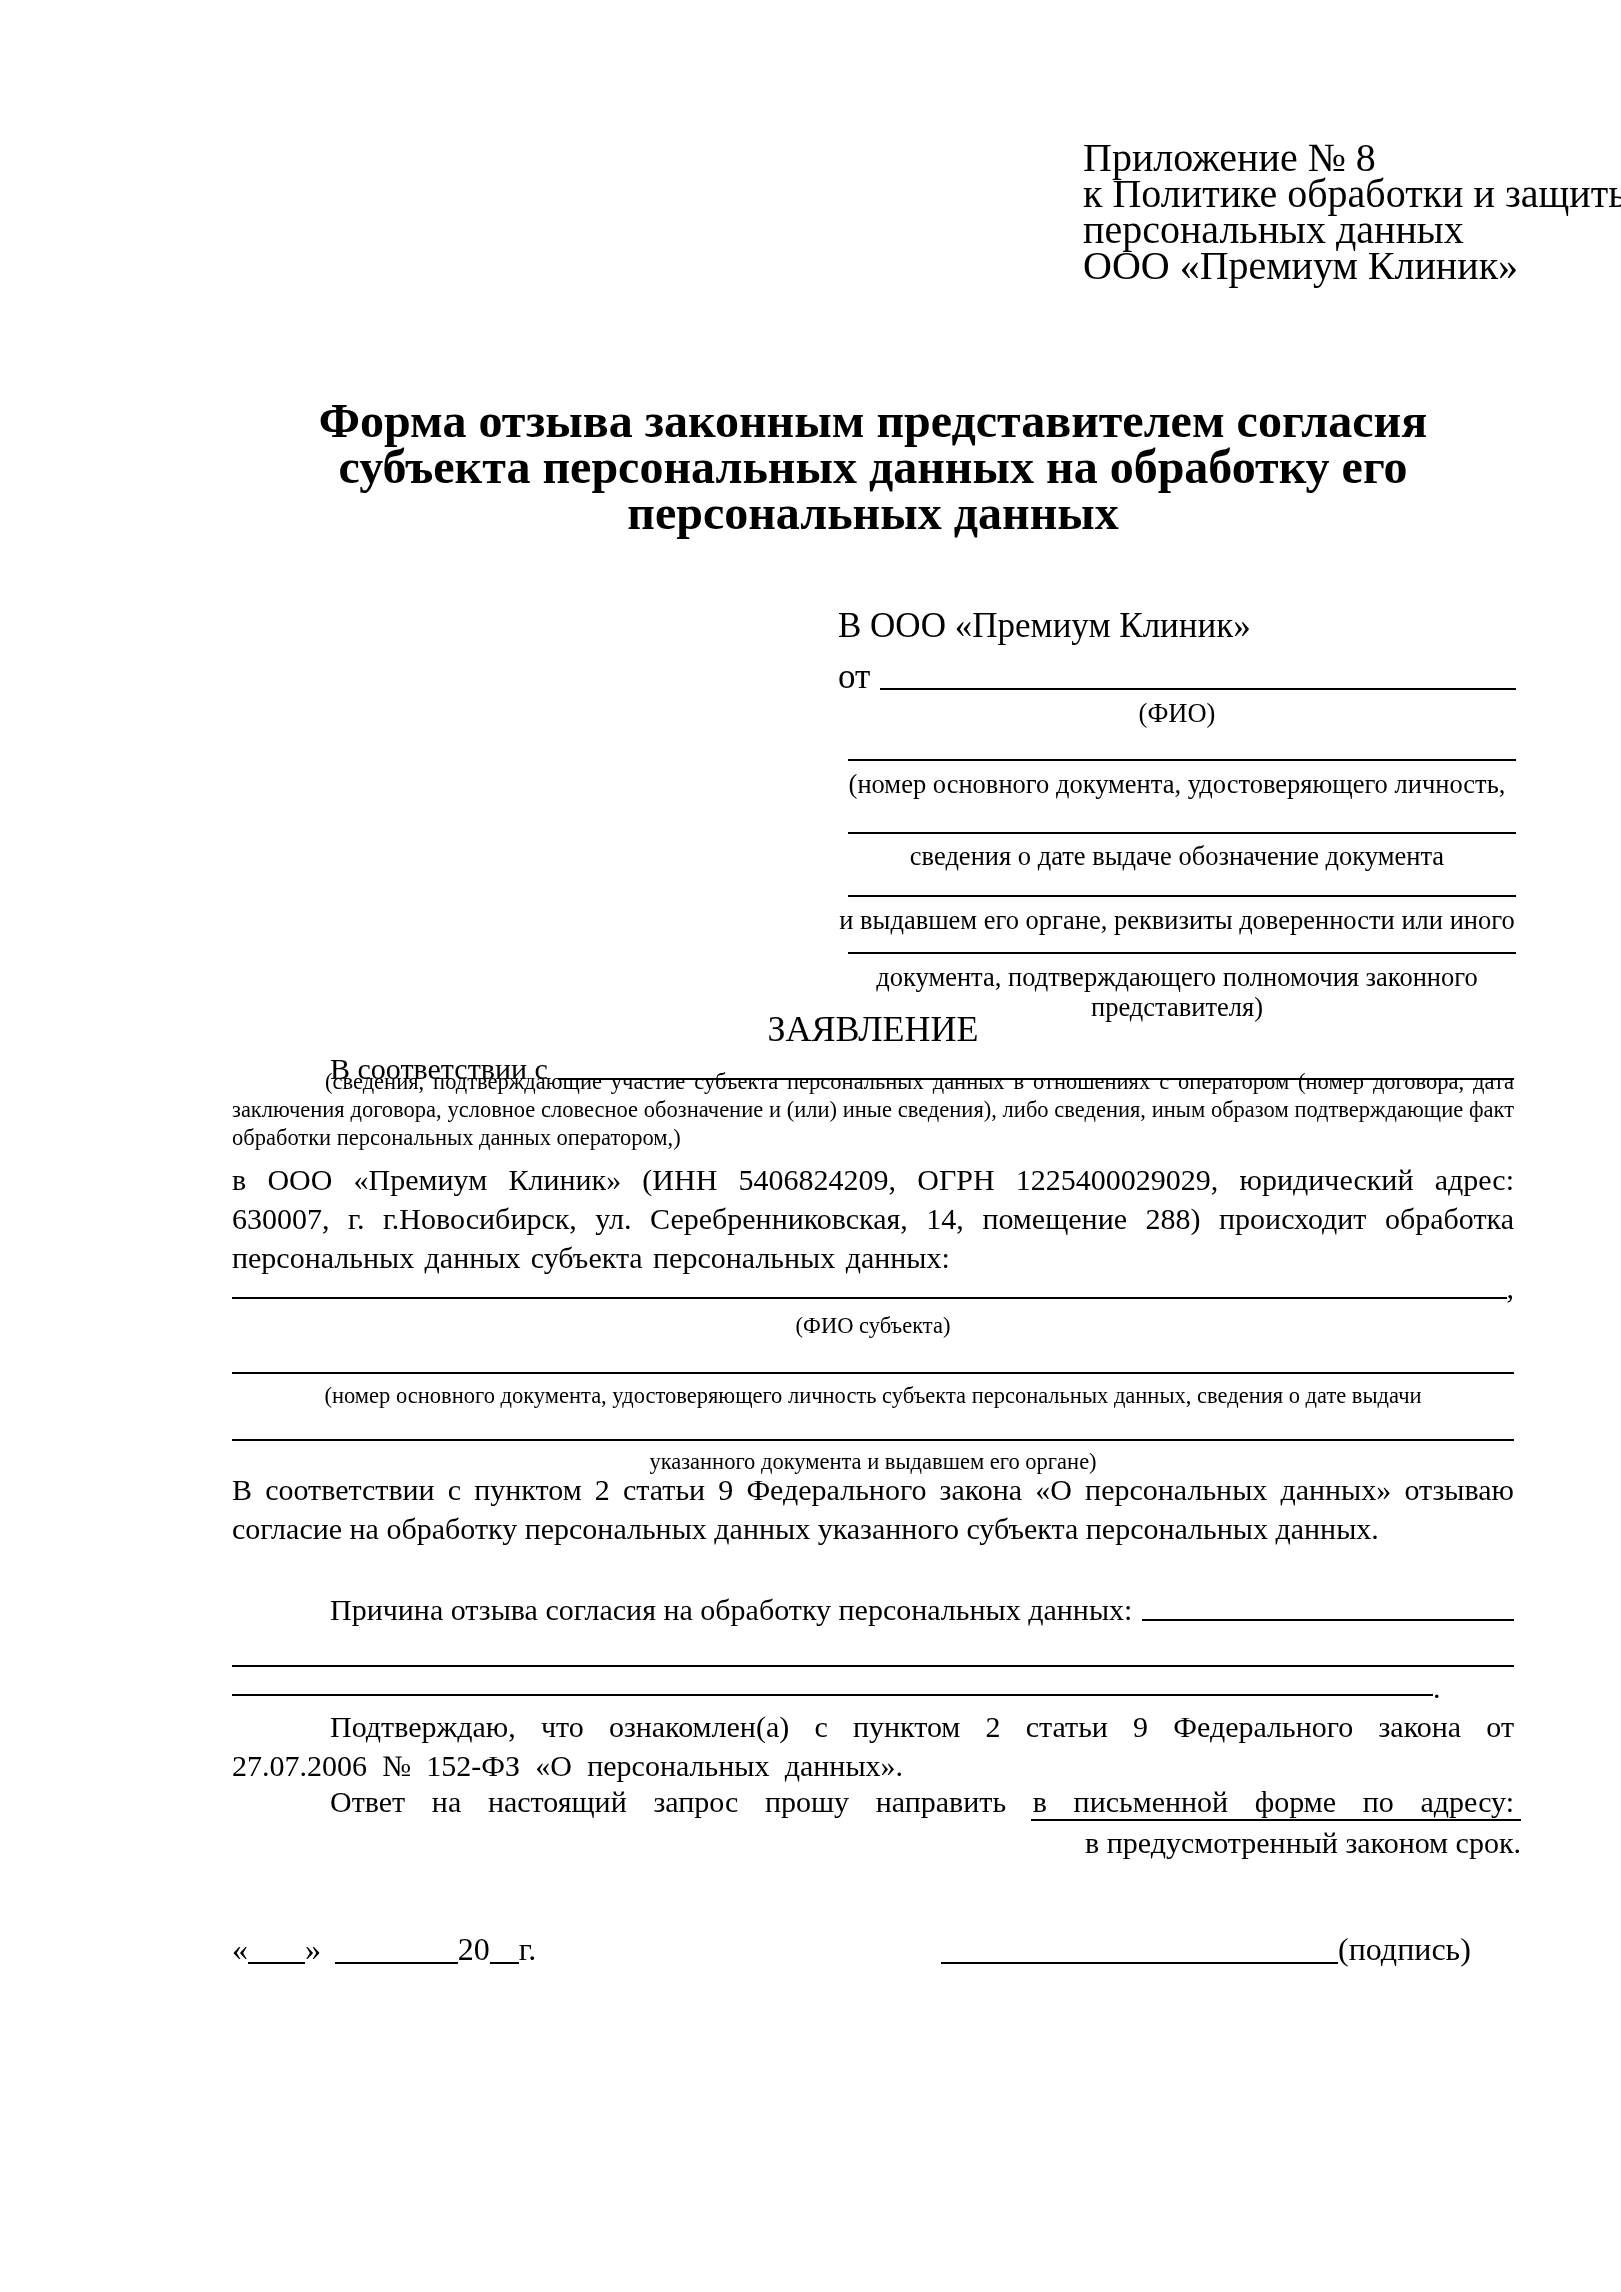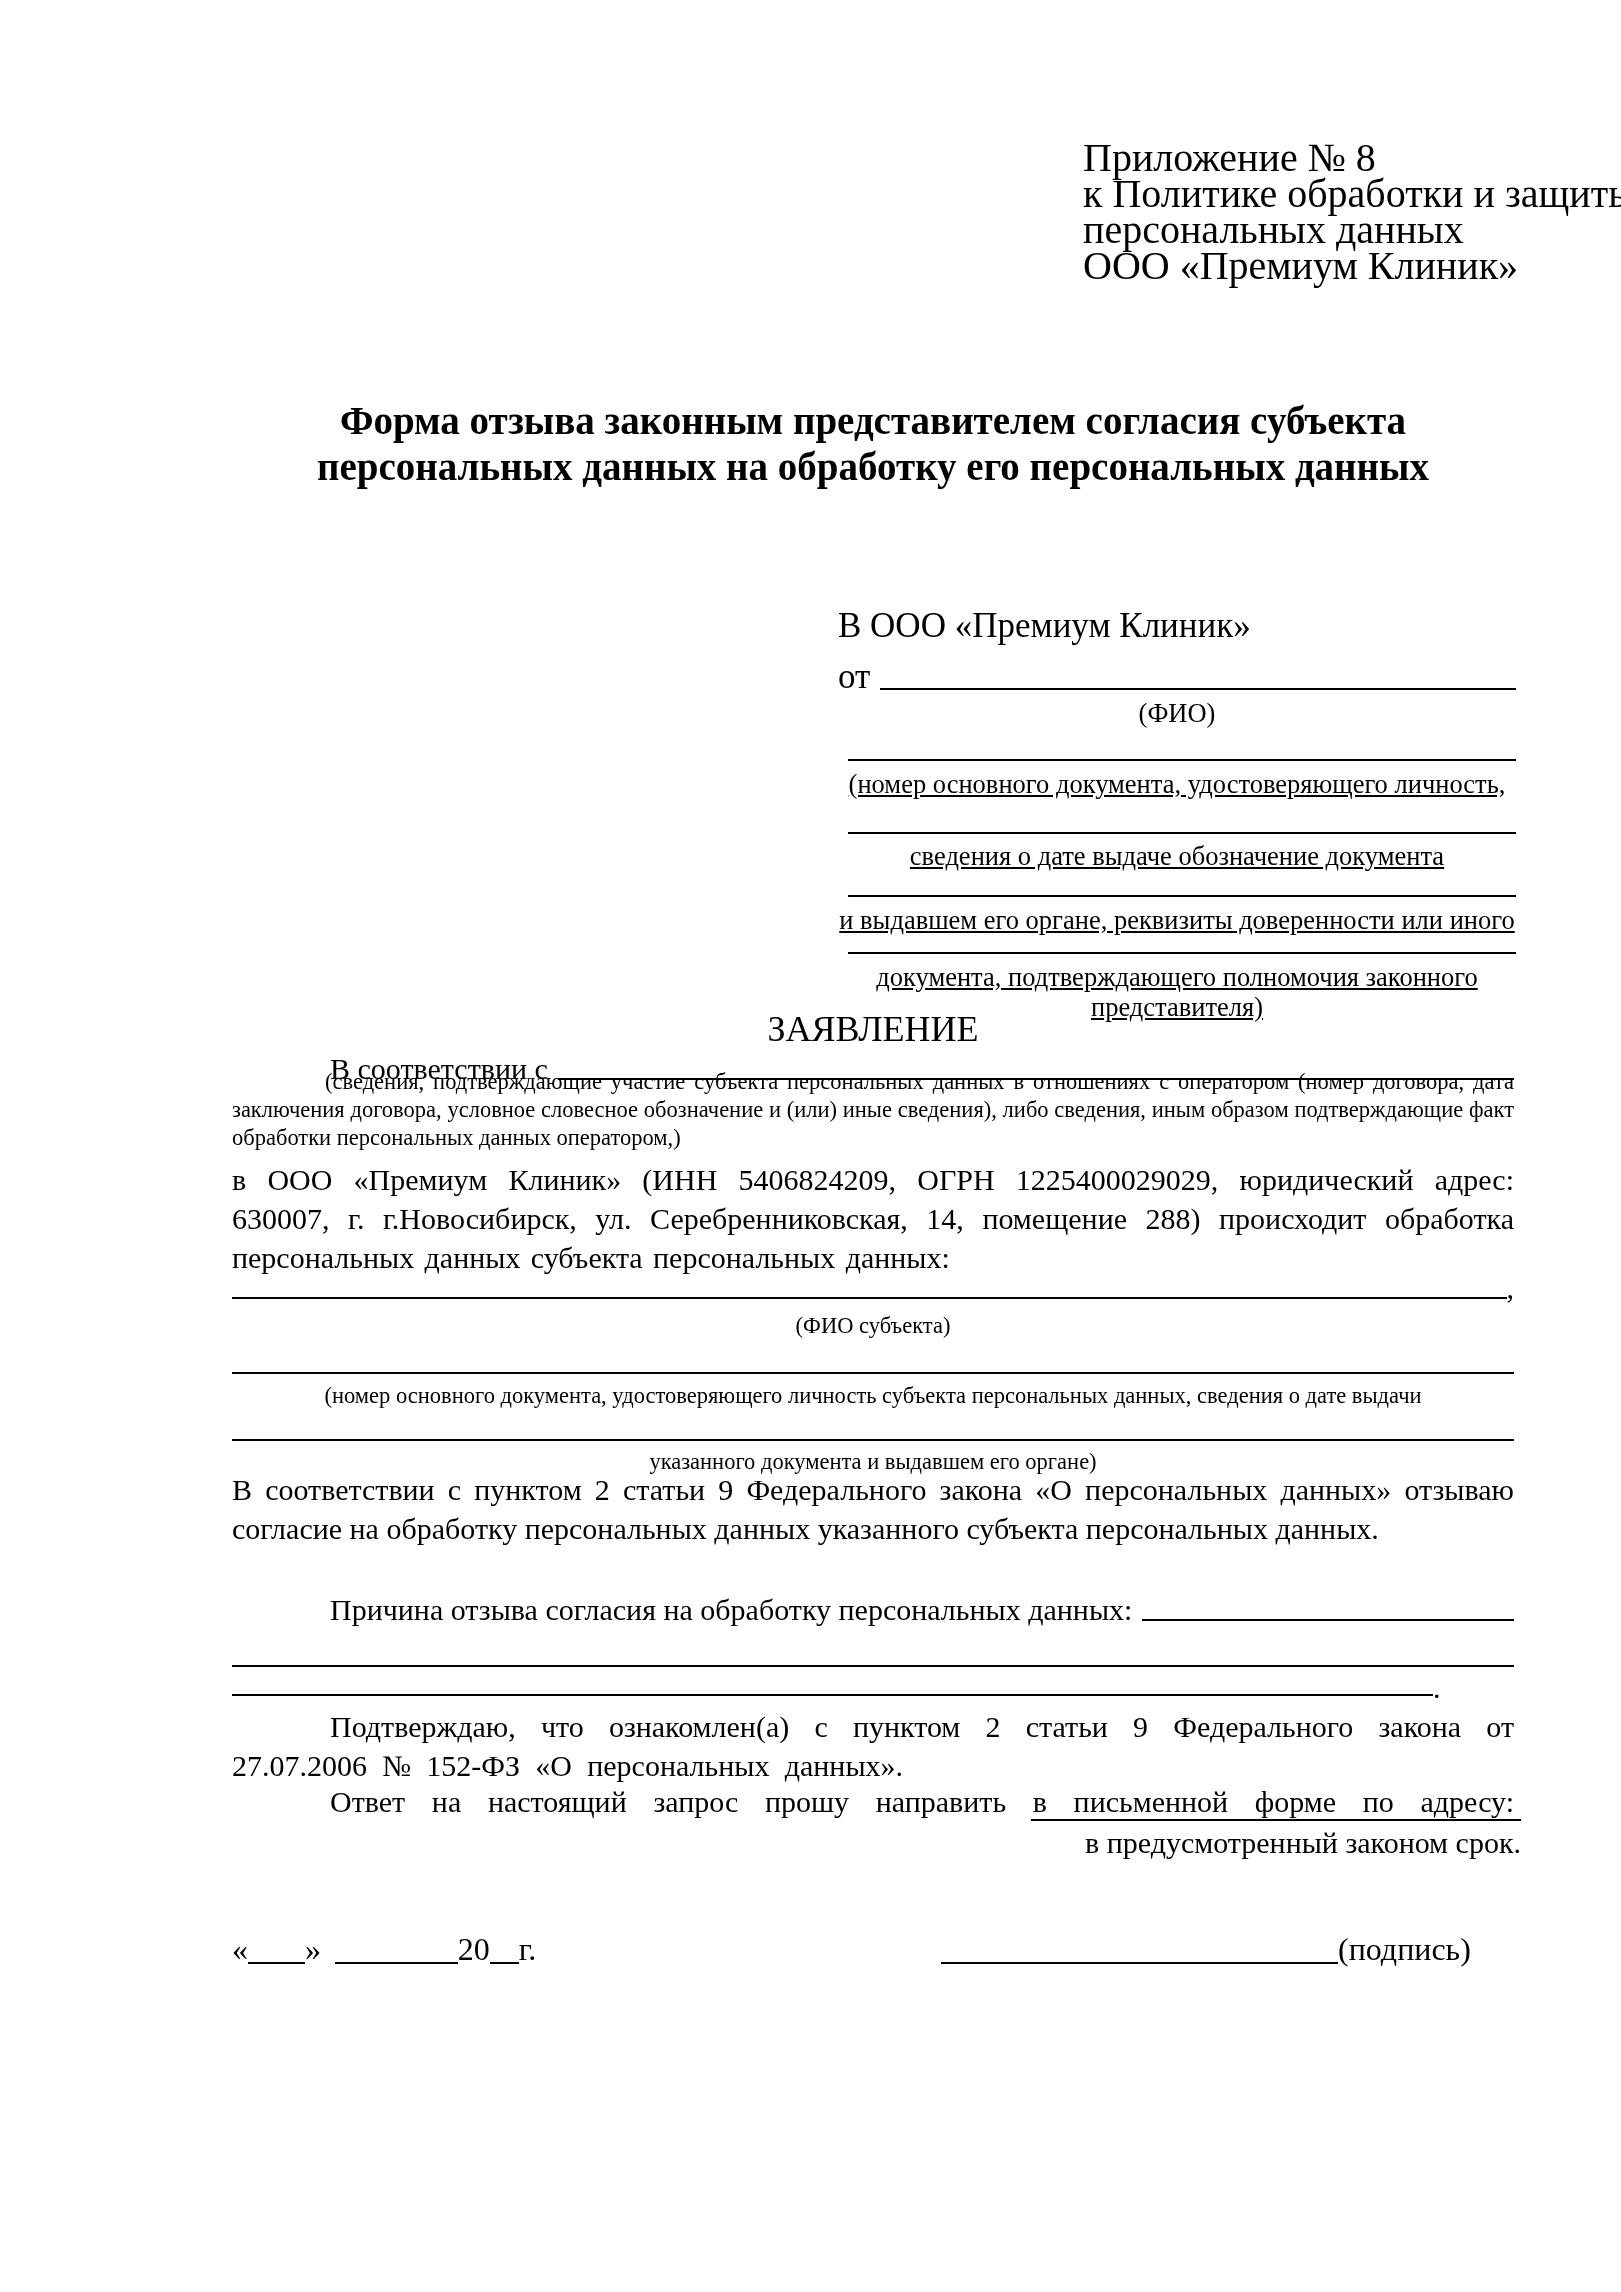--- a/index.html
+++ b/index.html
@@ -8,29 +8,29 @@
     width:1621px;height:2293px;
     background:#ffffff;
     font-family:"Liberation Serif","DejaVu Serif",serif;
     color:#000;
     overflow:hidden;
   }
   .abs{position:absolute;}
   
   .appendix{left:1083px;top:140px;font-size:40px;line-height:36px;white-space:nowrap;}
   
-  .title{left:232px;top:398px;width:1282px;text-align:center;font-weight:bold;font-size:39px;line-height:46px;margin:0;}
+  .title{left:232px;top:398px;width:1282px;text-align:center;font-weight:bold;font-size:48px;line-height:46px;margin:0;}
   
   .addressee{left:838px;top:604px;width:678px;}
   .addr-org{font-size:35px;line-height:43px;}
   .row{display:flex;align-items:flex-end;}
   .from-row{font-size:35px;line-height:39px;margin-top:9.8px;}
   .fill{flex:1 1 auto;border-bottom:2.9px solid #000;margin-bottom:5.9px;margin-left:9.8px;}
   .cap{font-size:26.5px;line-height:30px;text-align:center;}
-  .group{margin-top:0;text-decoration:underline;}
+  .group{margin-top:0;}
   .g-line{height:0;border-top:2.9px solid #000;margin-left:9.8px;}
   .g-cap{margin-top:7.8px;}
   
   .heading{left:232px;top:1008px;width:1282px;text-align:center;font-size:36px;line-height:43px;}
   .intro-row{left:232px;top:1049px;width:1282px;height:37px;font-size:30px;}
   .pad-indent{padding-left:98px;white-space:nowrap;}
   .smallcap{left:232px;top:1068px;width:1282px;font-size:22.5px;line-height:28px;text-align:justify;text-indent:93px;}
   .body{font-size:30px;line-height:39px;text-align:justify;left:232px;width:1282px;}
   .ws3{word-spacing:2.9px;}
   .ws8{word-spacing:7.8px;}

